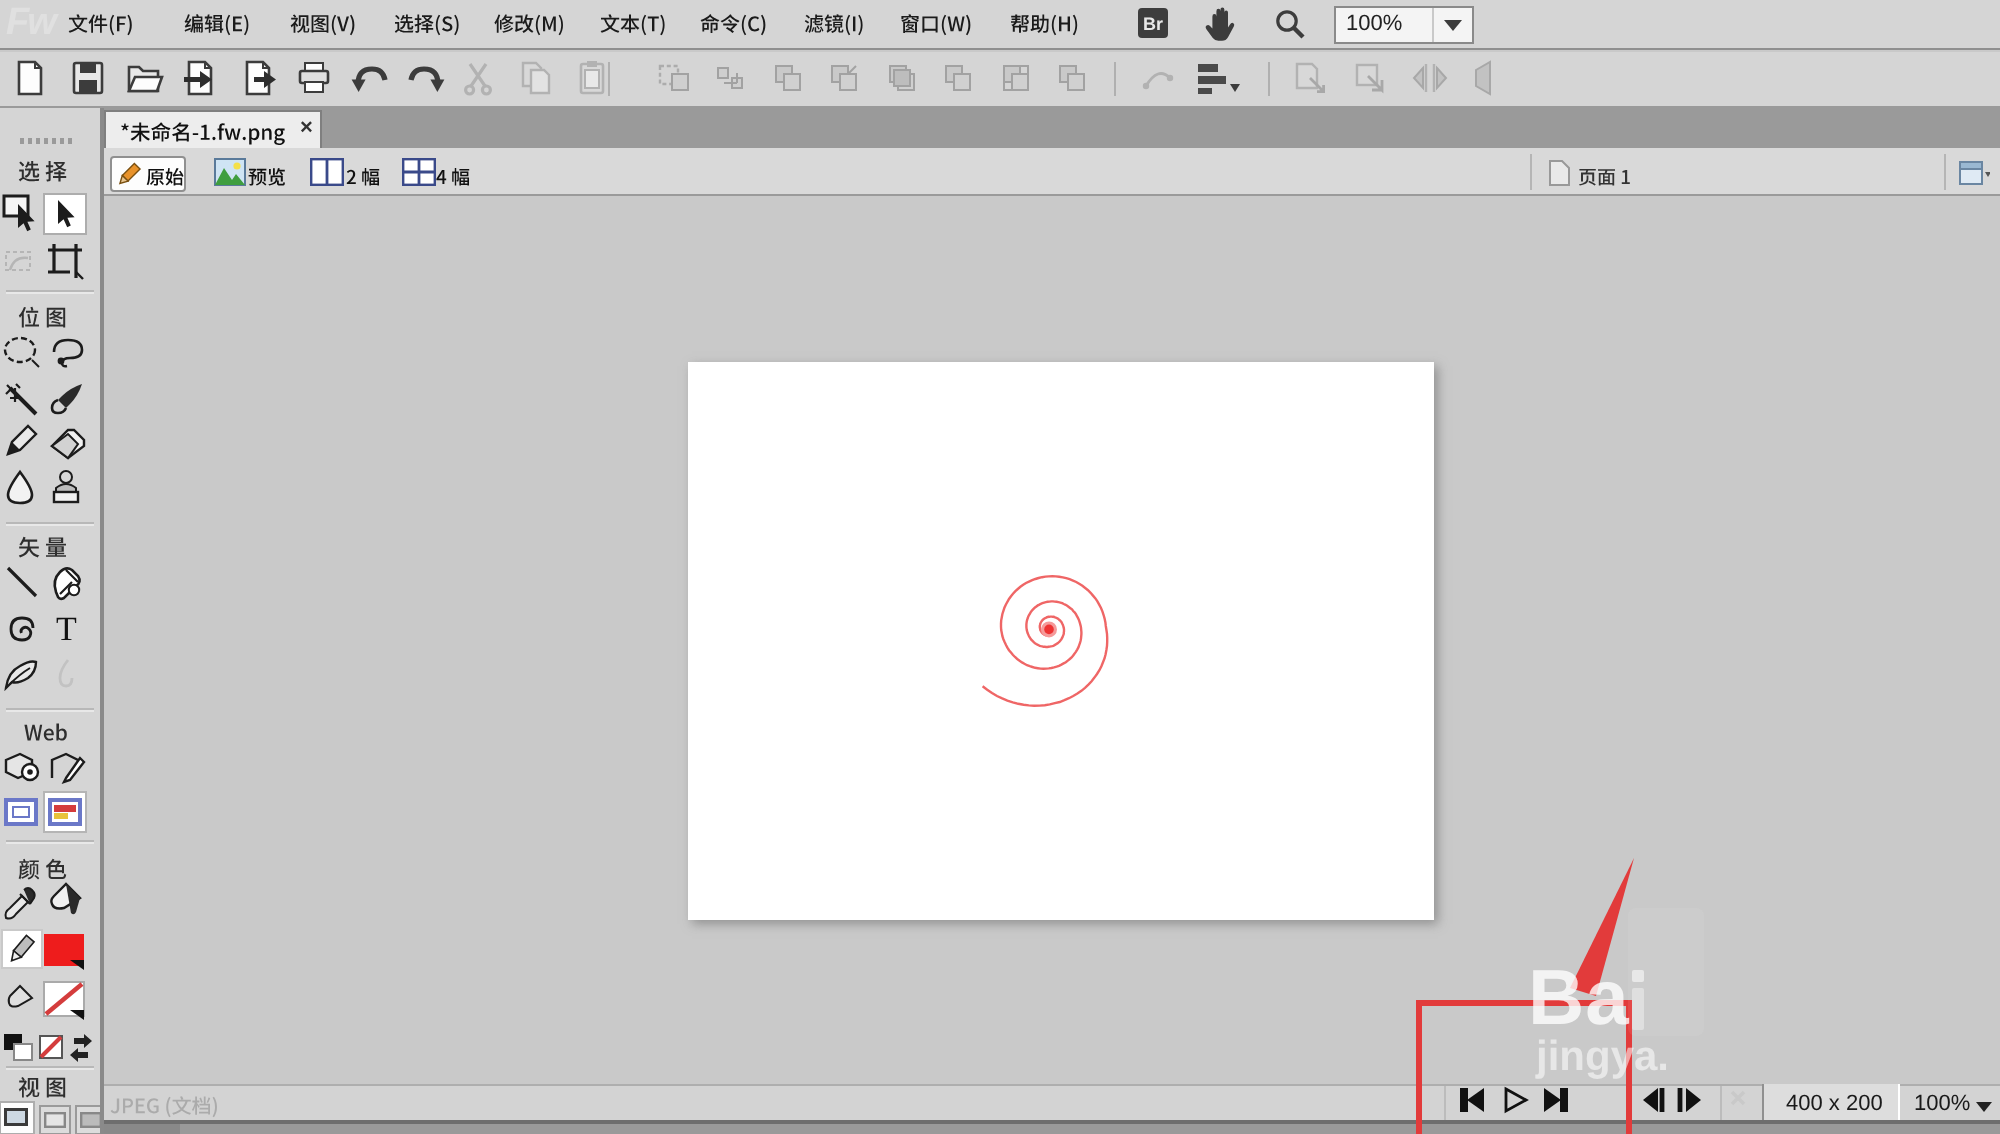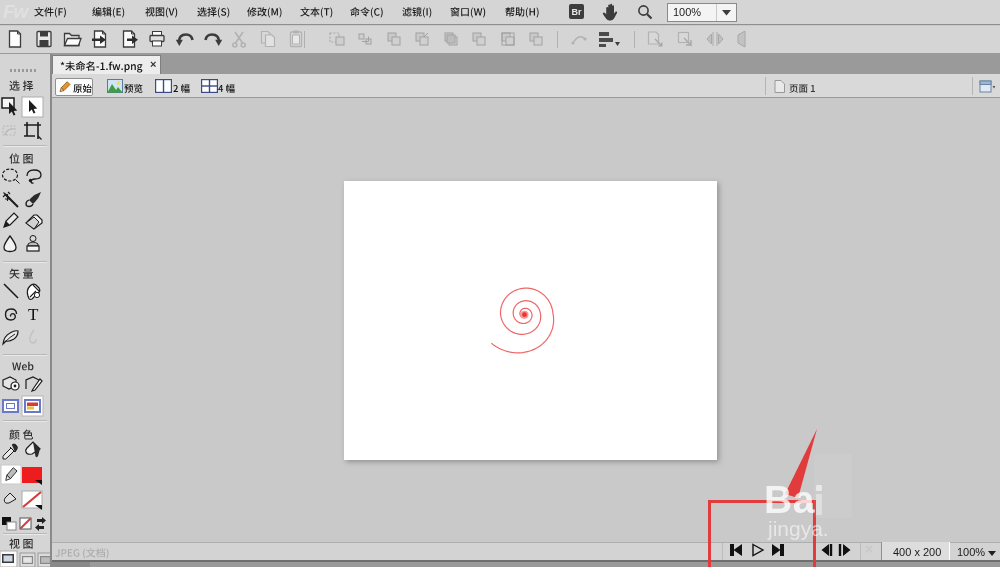--- a/index.html
+++ b/index.html
@@ -388,21 +388,21 @@
 
 <div class="abs" style="left:708px;top:500px;width:108px;height:75px;border:3px solid #e23b3b"></div>
 <svg class="abs" style="left:780px;top:425px" width="45" height="78" viewBox="0 0 45 78">
       <path d="M37 4 L5 69 L18 73 Z" fill="#e23b3b"></path>
     </svg>
 
 <div class="abs" style="left:764px;top:478px;font-size:39px;font-weight:bold;color:rgba(255,255,255,.78);letter-spacing:.5px">Ba</div>
 <div class="abs" style="left:816px;top:485px;width:6px;height:6px;background:rgba(255,255,255,.55);border-radius:1px"></div>
 <div class="abs" style="left:816px;top:494px;width:6px;height:21px;background:rgba(255,255,255,.38);border-radius:1px"></div>
 <div class="abs" style="left:814px;top:454px;width:38px;height:64px;background:rgba(255,255,255,.07);border-radius:4px"></div>
-<div class="abs" style="left:768px;top:517px;font-size:21px;font-weight:normal;color:rgba(255,255,255,.55)">jingya.</div>
+<div class="abs" style="left:768px;top:517px;font-size:21px;font-weight:bold;color:rgba(255,255,255,.55)">jingya.</div>
 
 <svg style="position:absolute;left:34px;top:4px;overflow:visible" width="34" height="15" viewBox="0 0 34 15">
       <path d="M7.1 5.3 8.1 5.6Q7.5 7.4 6.5 8.7Q5.5 10.1 4.1 11.0Q2.7 11.9 0.9 12.4Q0.8 12.3 0.7 12.1Q0.6 12.0 0.5 11.8Q0.4 11.6 0.3 11.5Q2.1 11.0 3.4 10.2Q4.7 9.4 5.7 8.2Q6.6 7.0 7.1 5.3ZM2.9 5.4Q3.4 6.9 4.3 8.1Q5.3 9.3 6.6 10.2Q8.0 11.1 9.7 11.5Q9.6 11.6 9.5 11.7Q9.4 11.9 9.3 12.1Q9.2 12.2 9.1 12.4Q7.3 11.9 5.9 10.9Q4.5 10.0 3.6 8.7Q2.6 7.3 2.0 5.6ZM0.5 4.9H9.6V5.8H0.5ZM4.2 3.4 5.2 3.1Q5.4 3.4 5.6 3.9Q5.8 4.3 5.9 4.6L4.9 4.9Q4.8 4.6 4.6 4.2Q4.4 3.7 4.2 3.4Z M16.0 3.3H16.9V12.4H16.0ZM14.3 3.7 15.2 3.9Q15.0 4.6 14.8 5.2Q14.6 5.9 14.4 6.5Q14.1 7.1 13.9 7.5Q13.8 7.4 13.6 7.4Q13.5 7.3 13.3 7.2Q13.2 7.1 13.0 7.1Q13.3 6.6 13.6 6.1Q13.8 5.6 14.0 4.9Q14.1 4.3 14.3 3.7ZM14.5 5.2H19.1V6.1H14.2ZM13.2 8.1H19.6V9.0H13.2ZM12.6 3.2 13.5 3.5Q13.1 4.3 12.7 5.2Q12.3 6.0 11.8 6.7Q11.3 7.5 10.8 8.0Q10.7 7.9 10.6 7.8Q10.6 7.6 10.4 7.4Q10.3 7.2 10.3 7.1Q10.7 6.6 11.1 6.0Q11.6 5.4 11.9 4.6Q12.3 3.9 12.6 3.2ZM11.6 5.9 12.5 5.0 12.5 5.0V12.4H11.6Z M22.4 13.6Q21.7 12.4 21.3 11.2Q20.9 10.0 20.9 8.5Q20.9 7.0 21.3 5.7Q21.7 4.5 22.4 3.4L23.1 3.7Q22.4 4.8 22.1 6.0Q21.8 7.2 21.8 8.5Q21.8 9.7 22.1 11.0Q22.4 12.2 23.1 13.3Z M24.5 11.6V4.2H28.9V5.2H25.7V7.5H28.4V8.4H25.7V11.6Z M30.4 13.6 29.7 13.3Q30.3 12.2 30.6 11.0Q30.9 9.7 30.9 8.5Q30.9 7.2 30.6 6.0Q30.3 4.8 29.7 3.7L30.4 3.4Q31.1 4.5 31.5 5.7Q31.9 7.0 31.9 8.5Q31.9 10.0 31.5 11.2Q31.1 12.4 30.4 13.6Z" fill="#1b1b1b"></path>
     </svg>
 <svg style="position:absolute;left:92px;top:4px;overflow:visible" width="35" height="15" viewBox="0 0 35 15">
       <path d="M0.7 9.8Q0.7 9.7 0.6 9.6Q0.6 9.5 0.5 9.3Q0.4 9.1 0.4 9.0Q0.6 9.0 0.7 8.8Q0.9 8.6 1.1 8.4Q1.2 8.2 1.4 7.9Q1.7 7.6 1.9 7.2Q2.2 6.7 2.5 6.2Q2.7 5.7 2.9 5.2L3.7 5.6Q3.4 6.3 3.0 7.0Q2.6 7.7 2.1 8.3Q1.7 8.9 1.3 9.4V9.4Q1.3 9.4 1.2 9.4Q1.1 9.5 1.0 9.6Q0.8 9.6 0.8 9.7Q0.7 9.8 0.7 9.8ZM0.7 9.8 0.6 9.1 1.0 8.8 3.3 8.3Q3.3 8.5 3.4 8.7Q3.4 8.9 3.4 9.1Q2.6 9.3 2.1 9.4Q1.6 9.5 1.3 9.6Q1.0 9.7 0.9 9.7Q0.8 9.8 0.7 9.8ZM0.6 7.4Q0.6 7.3 0.5 7.2Q0.5 7.0 0.4 6.9Q0.4 6.7 0.3 6.6Q0.5 6.5 0.6 6.4Q0.7 6.2 0.9 6.0Q0.9 5.8 1.1 5.6Q1.2 5.3 1.4 4.9Q1.6 4.5 1.7 4.0Q1.9 3.6 2.0 3.1L2.9 3.4Q2.7 4.1 2.4 4.7Q2.1 5.3 1.8 5.9Q1.4 6.5 1.1 6.9V7.0Q1.1 7.0 1.0 7.0Q1.0 7.0 0.9 7.1Q0.8 7.2 0.7 7.3Q0.6 7.3 0.6 7.4ZM0.6 7.4 0.6 6.7 1.0 6.5 2.7 6.3Q2.6 6.5 2.6 6.7Q2.6 6.9 2.6 7.1Q2.0 7.1 1.7 7.2Q1.3 7.2 1.1 7.3Q0.9 7.3 0.8 7.3Q0.7 7.4 0.6 7.4ZM0.3 11.0Q0.9 10.8 1.7 10.5Q2.5 10.2 3.3 9.9L3.5 10.6Q2.7 10.9 2.0 11.3Q1.2 11.6 0.6 11.9ZM6.2 7.8H6.9V12.1H6.2ZM7.4 7.8H8.0V12.1H7.4ZM8.6 7.4H9.4V11.6Q9.4 11.8 9.3 12.0Q9.3 12.1 9.1 12.2Q9.0 12.3 8.8 12.3Q8.6 12.4 8.3 12.4Q8.3 12.2 8.3 12.0Q8.2 11.8 8.1 11.7Q8.3 11.7 8.4 11.7Q8.5 11.7 8.5 11.7Q8.6 11.7 8.6 11.6ZM4.1 4.2H5.0V6.4Q5.0 7.0 4.9 7.8Q4.9 8.5 4.7 9.3Q4.6 10.1 4.4 10.9Q4.2 11.7 3.8 12.3Q3.7 12.2 3.6 12.1Q3.4 12.0 3.3 11.9Q3.2 11.8 3.1 11.8Q3.4 11.2 3.6 10.5Q3.8 9.8 3.9 9.1Q4.0 8.3 4.1 7.6Q4.1 7.0 4.1 6.4ZM4.5 4.2H9.2V6.7H4.5V5.9H8.4V5.0H4.5ZM4.8 7.4H9.0V8.2H5.6V12.4H4.8ZM5.2 9.5H9.0V10.2H5.2ZM6.0 3.3 6.9 3.1Q7.1 3.4 7.2 3.7Q7.4 4.1 7.4 4.3L6.5 4.6Q6.4 4.4 6.3 4.0Q6.1 3.6 6.0 3.3Z M10.4 4.3H14.1V5.2H10.4ZM12.4 5.9H13.2V12.4H12.4ZM10.3 9.9Q10.8 9.8 11.5 9.7Q12.1 9.6 12.8 9.5Q13.5 9.3 14.2 9.2L14.2 10.0Q13.3 10.2 12.3 10.4Q11.3 10.6 10.5 10.8ZM10.8 8.4Q10.8 8.3 10.7 8.1Q10.7 8.0 10.6 7.8Q10.5 7.7 10.5 7.6Q10.6 7.5 10.7 7.3Q10.9 7.1 11.0 6.8Q11.0 6.6 11.2 6.2Q11.3 5.9 11.4 5.4Q11.5 4.9 11.7 4.3Q11.8 3.7 11.9 3.2L12.8 3.3Q12.6 4.1 12.4 5.0Q12.2 5.8 11.9 6.5Q11.6 7.3 11.4 7.9V7.9Q11.4 7.9 11.3 7.9Q11.2 8.0 11.1 8.1Q11.0 8.1 10.9 8.2Q10.8 8.3 10.8 8.4ZM10.8 8.4V7.6L11.2 7.4H14.0V8.2H11.5Q11.3 8.2 11.1 8.3Q10.8 8.3 10.8 8.4ZM18.0 6.4H18.9V12.4H18.0ZM15.6 4.2V5.0H18.0V4.2ZM14.7 3.5H19.0V5.7H14.7ZM14.2 6.2H19.5V7.0H14.2ZM15.2 7.7H18.2V8.4H15.2ZM15.2 9.1H18.3V9.8H15.2ZM14.8 6.4H15.7V10.9L14.8 11.0ZM14.0 10.7Q14.7 10.7 15.6 10.6Q16.5 10.6 17.6 10.5Q18.6 10.4 19.6 10.3L19.6 11.1Q18.6 11.2 17.6 11.3Q16.6 11.4 15.7 11.5Q14.8 11.5 14.1 11.6Z M22.4 13.6Q21.7 12.4 21.3 11.2Q20.9 10.0 20.9 8.5Q20.9 7.0 21.3 5.7Q21.7 4.5 22.4 3.4L23.1 3.7Q22.4 4.8 22.1 6.0Q21.8 7.2 21.8 8.5Q21.8 9.7 22.1 11.0Q22.4 12.2 23.1 13.3Z M24.5 11.6V4.2H28.9V5.2H25.7V7.3H28.4V8.2H25.7V10.6H29.0V11.6Z M30.7 13.6 30.0 13.3Q30.7 12.2 31.0 11.0Q31.3 9.7 31.3 8.5Q31.3 7.2 31.0 6.0Q30.7 4.8 30.0 3.7L30.7 3.4Q31.4 4.5 31.8 5.7Q32.2 7.0 32.2 8.5Q32.2 10.0 31.8 11.2Q31.4 12.4 30.7 13.6Z" fill="#1b1b1b"></path>
     </svg>
 <svg style="position:absolute;left:145px;top:4px;overflow:visible" width="35" height="15" viewBox="0 0 35 15">
       <path d="M4.4 3.6H9.2V9.0H8.2V4.5H5.3V9.0H4.4ZM6.7 8.8H7.6V11.2Q7.6 11.4 7.6 11.5Q7.7 11.6 7.9 11.6H8.5Q8.7 11.6 8.8 11.5Q8.9 11.3 8.9 11.0Q8.9 10.6 8.9 9.9Q9.1 10.1 9.3 10.2Q9.5 10.3 9.7 10.3Q9.6 11.1 9.5 11.5Q9.5 12.0 9.2 12.1Q9.0 12.3 8.5 12.3H7.7Q7.2 12.3 6.9 12.1Q6.7 11.9 6.7 11.3ZM6.3 5.1H7.2V7.0Q7.2 7.6 7.1 8.4Q7.0 9.1 6.6 9.8Q6.3 10.6 5.7 11.2Q5.1 11.9 4.1 12.4Q4.0 12.3 3.9 12.2Q3.8 12.1 3.7 12.0Q3.6 11.8 3.5 11.8Q4.4 11.3 5.0 10.7Q5.6 10.1 5.8 9.4Q6.1 8.8 6.2 8.2Q6.3 7.5 6.3 6.9ZM0.6 4.9H3.4V5.7H0.6ZM1.8 8.0 2.7 6.9V12.4H1.8ZM2.7 7.2Q2.8 7.3 3.0 7.5Q3.2 7.7 3.4 8.0Q3.7 8.2 3.8 8.4Q4.0 8.7 4.1 8.8L3.5 9.5Q3.4 9.3 3.2 9.1Q3.1 8.8 2.9 8.5Q2.7 8.3 2.5 8.0Q2.3 7.8 2.2 7.6ZM3.1 4.9H3.3L3.5 4.8L4.0 5.2Q3.7 6.1 3.2 7.0Q2.6 7.8 2.0 8.5Q1.4 9.2 0.7 9.7Q0.7 9.6 0.6 9.4Q0.6 9.2 0.5 9.0Q0.4 8.9 0.3 8.8Q0.9 8.4 1.5 7.8Q2.0 7.2 2.5 6.5Q2.9 5.8 3.1 5.0ZM1.4 3.6 2.2 3.2Q2.5 3.5 2.7 3.8Q3.0 4.2 3.1 4.4L2.3 4.9Q2.2 4.6 2.0 4.3Q1.7 3.9 1.4 3.6Z M10.8 3.6H19.2V12.4H18.3V4.4H11.7V12.4H10.8ZM11.3 11.2H18.8V12.0H11.3ZM13.7 8.9 14.1 8.3Q14.5 8.4 14.9 8.5Q15.4 8.6 15.8 8.8Q16.2 8.9 16.5 9.1L16.1 9.7Q15.8 9.5 15.4 9.4Q15.0 9.2 14.5 9.1Q14.1 8.9 13.7 8.9ZM14.1 4.5 14.9 4.8Q14.6 5.2 14.2 5.7Q13.8 6.1 13.4 6.5Q13.0 6.8 12.6 7.1Q12.5 7.0 12.4 6.9Q12.3 6.8 12.1 6.7Q12.0 6.6 11.9 6.6Q12.5 6.2 13.1 5.7Q13.7 5.1 14.1 4.5ZM16.8 5.3H16.9L17.1 5.3L17.6 5.6Q17.2 6.2 16.6 6.7Q16.0 7.2 15.3 7.6Q14.5 8.1 13.7 8.3Q13.0 8.6 12.2 8.8Q12.1 8.7 12.1 8.6Q12.0 8.4 11.9 8.3Q11.8 8.1 11.7 8.1Q12.5 7.9 13.2 7.7Q14.0 7.4 14.7 7.1Q15.4 6.7 15.9 6.3Q16.5 5.9 16.8 5.4ZM13.8 5.9Q14.2 6.4 14.9 6.8Q15.6 7.2 16.5 7.5Q17.3 7.8 18.2 8.0Q18.1 8.1 17.9 8.3Q17.8 8.5 17.7 8.7Q16.8 8.5 15.9 8.2Q15.1 7.8 14.3 7.3Q13.6 6.8 13.1 6.2ZM14.0 5.3H17.0V6.0H13.5ZM12.7 10.1 13.1 9.5Q13.7 9.6 14.2 9.7Q14.8 9.8 15.3 9.9Q15.9 10.0 16.3 10.1Q16.8 10.2 17.2 10.4L16.8 11.1Q16.3 10.9 15.6 10.7Q14.9 10.5 14.2 10.4Q13.4 10.2 12.7 10.1Z M22.4 13.6Q21.7 12.4 21.3 11.2Q20.9 10.0 20.9 8.5Q20.9 7.0 21.3 5.7Q21.7 4.5 22.4 3.4L23.1 3.7Q22.4 4.8 22.1 6.0Q21.8 7.2 21.8 8.5Q21.8 9.7 22.1 11.0Q22.4 12.2 23.1 13.3Z M25.8 11.6 23.5 4.2H24.8L25.9 8.0Q26.0 8.7 26.2 9.2Q26.3 9.8 26.5 10.5H26.6Q26.8 9.8 26.9 9.2Q27.1 8.7 27.3 8.0L28.3 4.2H29.5L27.2 11.6Z M30.7 13.6 30.0 13.3Q30.6 12.2 30.9 11.0Q31.2 9.7 31.2 8.5Q31.2 7.2 30.9 6.0Q30.6 4.8 30.0 3.7L30.7 3.4Q31.4 4.5 31.8 5.7Q32.2 7.0 32.2 8.5Q32.2 10.0 31.8 11.2Q31.4 12.4 30.7 13.6Z" fill="#1b1b1b"></path>
     </svg>

